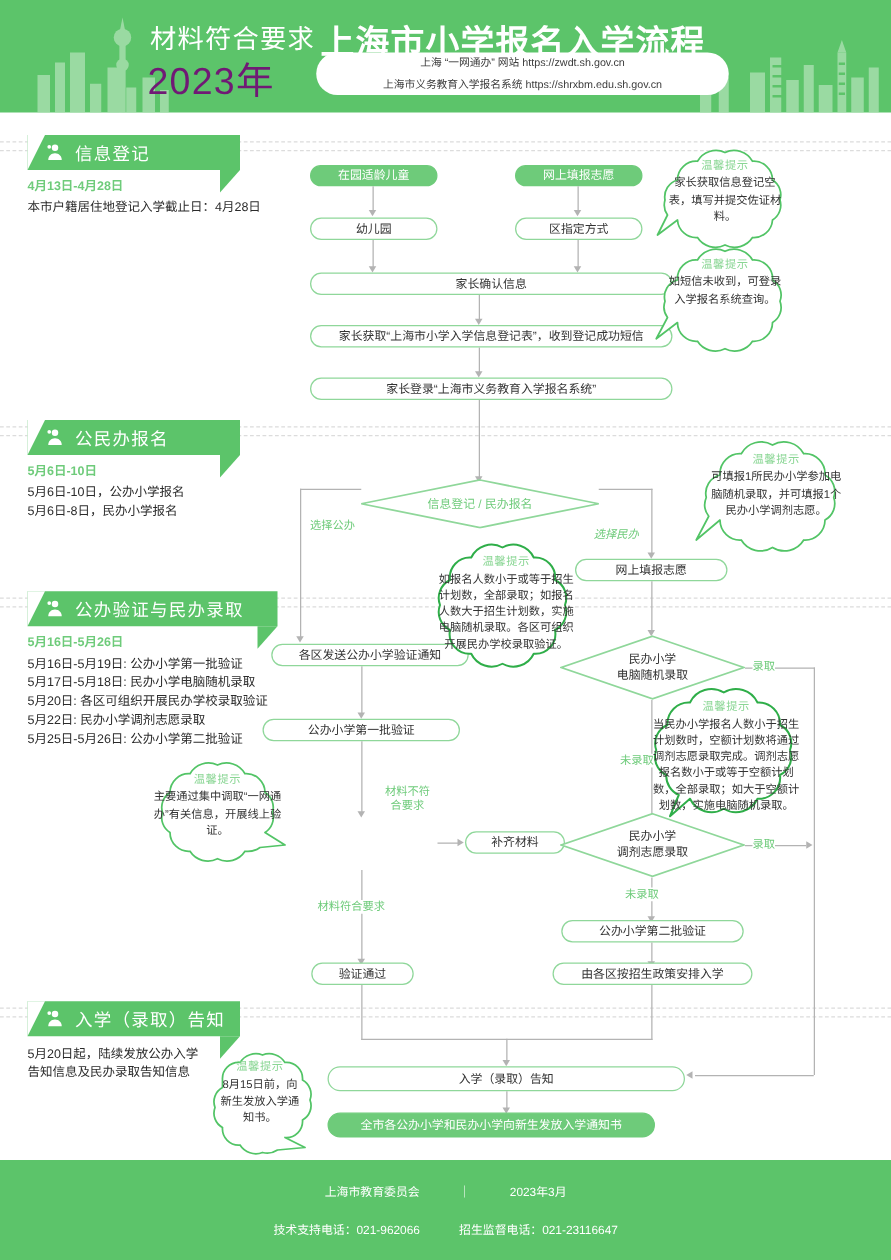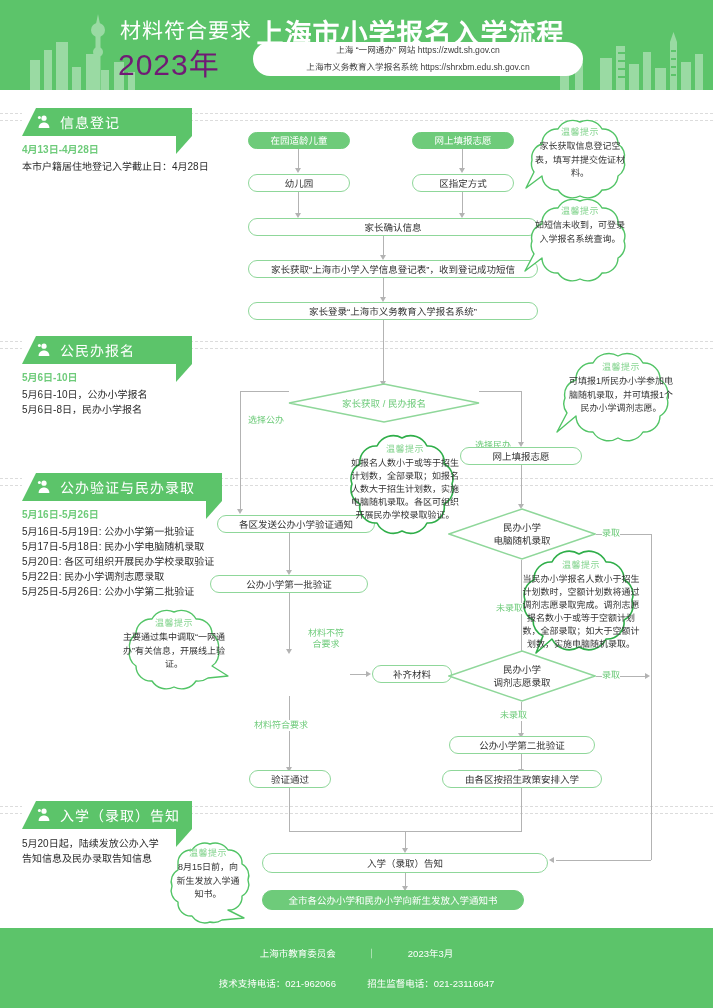--- a/index.html
+++ b/index.html
@@ -263,32 +263,32 @@
     <span>家长登录“上海市义务教育入学报名系统”</span>
   </div>
 
   <div class="conn vline" style="left:383px;top:320px;height:62px;"></div>
   <div class="arrow-d" style="left:380px;top:381px;"></div>
 
   <div class="node diamond" style="left:288px;top:383px;width:192px;height:40px;">
     <svg class="dshape" viewBox="0 0 192 40" preserveAspectRatio="none">
       <polygon points="96,1 191,20 96,39 1,20" fill="#fff" stroke="#8fd79a" stroke-width="1.4"></polygon>
     </svg>
-    <span class="dlabel" style="color:#6ecb7a;">家长获取 / 民办报名</span>
+    <span class="dlabel" style="color:#6ecb7a;">信息登记 / 民办报名</span>
   </div>
 
   <div class="conn hline" style="left:240px;top:391px;width:49px;"></div>
   <div class="conn vline" style="left:240px;top:391px;height:119px;"></div>
   <div class="arrow-d" style="left:237px;top:509px;"></div>
   <div class="elabel" style="left:248px;top:415px;">选择公办</div>
 
   <div class="conn hline" style="left:479px;top:391px;width:43px;"></div>
   <div class="conn vline" style="left:521px;top:391px;height:52px;"></div>
   <div class="arrow-d" style="left:518px;top:442px;"></div>
-  <div class="elabel" style="left:475px;top:440px;">选择民办</div>
+  <div class="elabel" style="left:475px;top:422px;font-style:italic;">选择民办</div>
 
   <div class="node pill" style="left:460px;top:447px;width:122px;height:18px;">
     <span>网上填报志愿</span>
   </div>
 
   <div class="conn vline" style="left:521px;top:465px;height:40px;"></div>
   <div class="arrow-d" style="left:518px;top:504px;"></div>
 
   <div class="node pill" style="left:217px;top:515px;width:158px;height:18px;">
     <span>各区发送公办小学验证通知</span>

